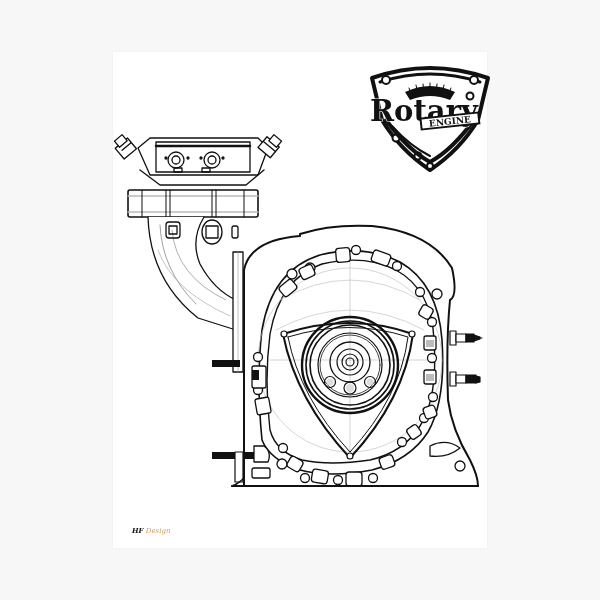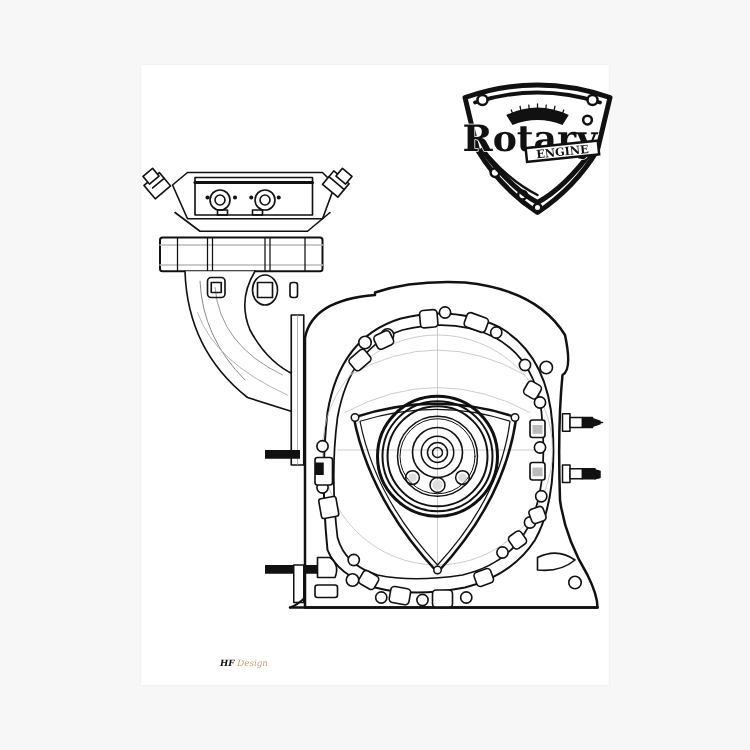--- a/index.html
+++ b/index.html
@@ -1,20 +1,20 @@
 <!DOCTYPE html>
 <html><head>
 <meta charset="utf-8">
 <style>
   html, body { margin:0; padding:0; }
   body { width:600px; height:600px; background:#f7f7f7; position:relative; overflow:hidden; font-family:"DejaVu Sans", sans-serif; }
   .print { position:absolute; left:113px; top:52px; width:374px; height:496px; background:#ffffff; box-shadow:0 0 2px rgba(0,0,0,0.06); }
   .art { position:absolute; left:0; top:0; width:600px; height:600px; }
   .signature { position:absolute; left:132px; top:526px; font-family:"DejaVu Serif", serif; font-style:italic; font-size:7px; white-space:nowrap; }
-  .sig-hf { color:#111; font-weight:bold;margin-left:44px; }
+  .sig-hf { color:#111; font-weight:bold; }
   .sig-design { color:#c8a060;font-style:italic; }
 </style>
 </head>
 <body>
 
 <div class="print"></div>
 
 <svg class="art" viewBox="0 0 600 600" fill="none" stroke="#111" stroke-linejoin="round" stroke-linecap="round">
 
   <g>

